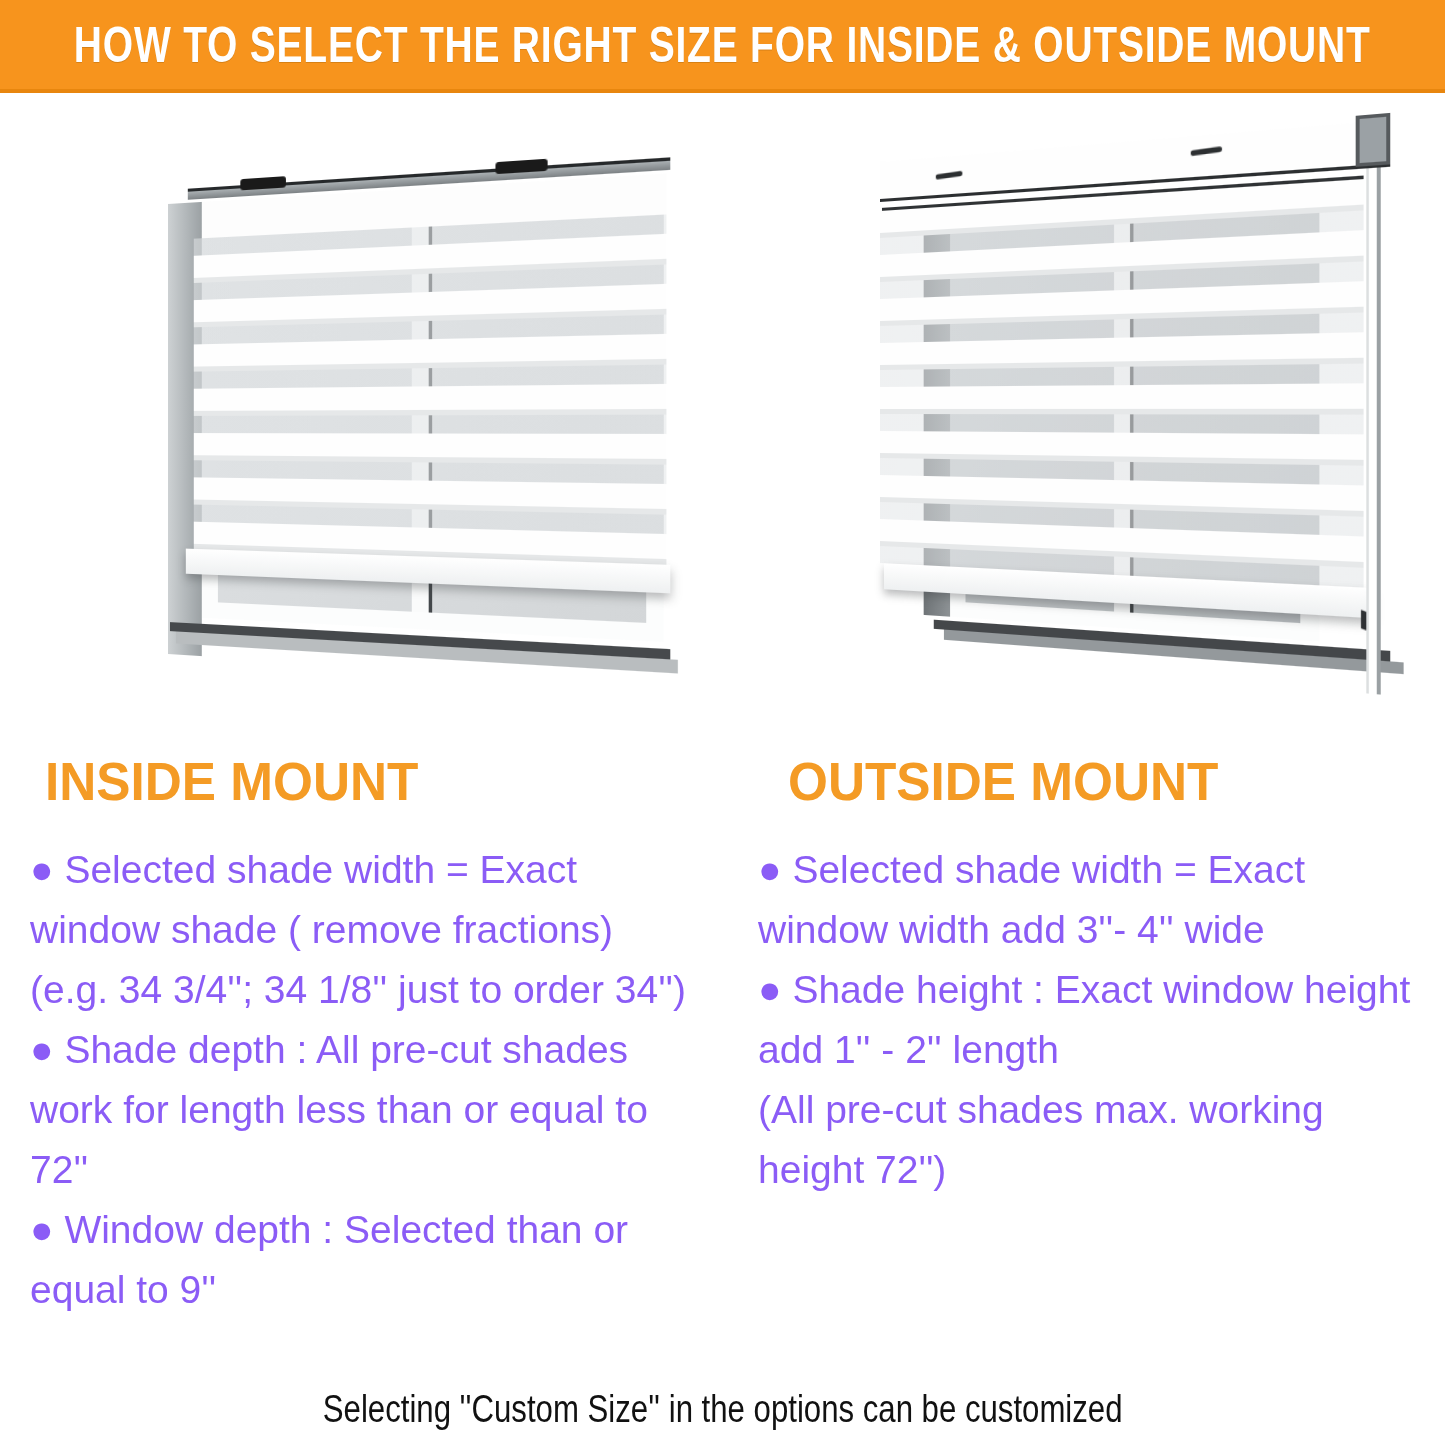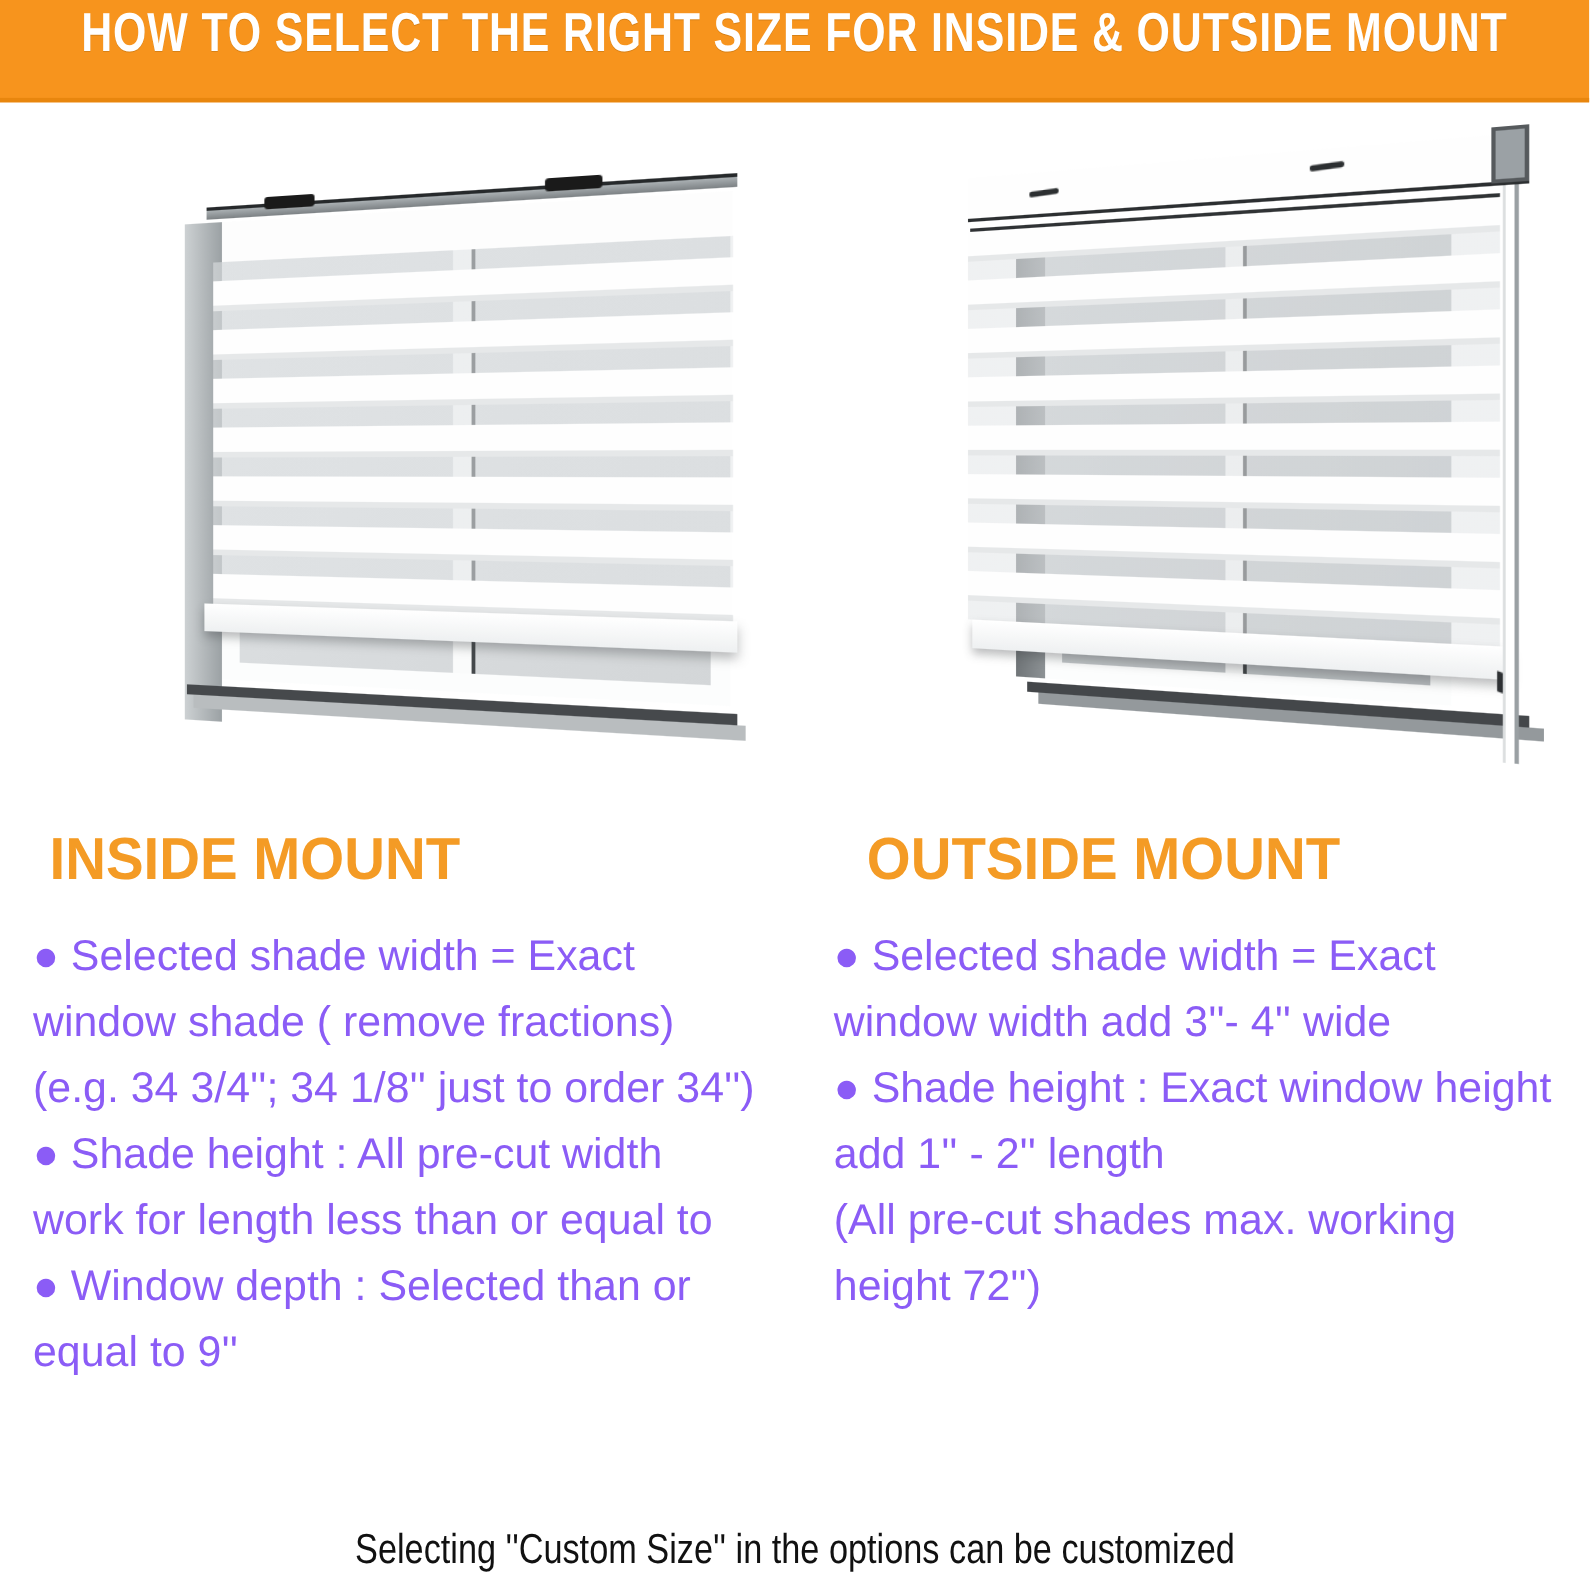--- a/index.html
+++ b/index.html
@@ -5,21 +5,21 @@
   html,body { margin:0; padding:0; background:#ffffff; }
   .page {
     position:relative; width:1445px; height:1432px; overflow:hidden;
     background:#ffffff; font-family:"Liberation Sans", sans-serif;
   }
 
   
   .banner {
     position:absolute; left:0; top:0; width:100%; height:93px;
     background:#F7941D; border-bottom:4px solid #E8860E;
-    display:flex; align-items:flex-start; justify-content:center; box-sizing:border-box;
+    display:flex; align-items:center; justify-content:center; box-sizing:border-box;
   }
   .banner-text {
     font-size:50px; font-weight:bold; color:#ffffff; letter-spacing:1px;
     white-space:nowrap; transform:scaleX(0.78); transform-origin:center;
     text-shadow:0 1px 0 rgba(120,70,0,0.25);
   }
 
   
   .heading {
     position:absolute; top:750px; margin:0; font-size:54px; font-weight:bold;
@@ -158,22 +158,23 @@
     </div>
   </div>
 
   <h2 class="heading heading-inside">INSIDE MOUNT</h2>
   <h2 class="heading heading-outside">OUTSIDE MOUNT</h2>
 
   <div class="col col-inside">
     <div class="line">● Selected shade width = Exact</div>
     <div class="line">window shade ( remove fractions)</div>
     <div class="line">(e.g. 34 3/4''; 34 1/8'' just to order 34'')</div>
-    <div class="line">● Shade height : All pre-cut width</div>
+    <div class="line">● Shade depth : All pre-cut shades</div>
     <div class="line">work for length less than or equal to</div>
+    <div class="line">72''</div>
     <div class="line">● Window depth : Selected than or</div>
     <div class="line">equal to 9''</div>
   </div>
 
   <div class="col col-outside">
     <div class="line">● Selected shade width = Exact</div>
     <div class="line">window width add 3''- 4'' wide</div>
     <div class="line">● Shade height : Exact window height</div>
     <div class="line">add 1'' - 2'' length</div>
     <div class="line">(All pre-cut shades max. working</div>

